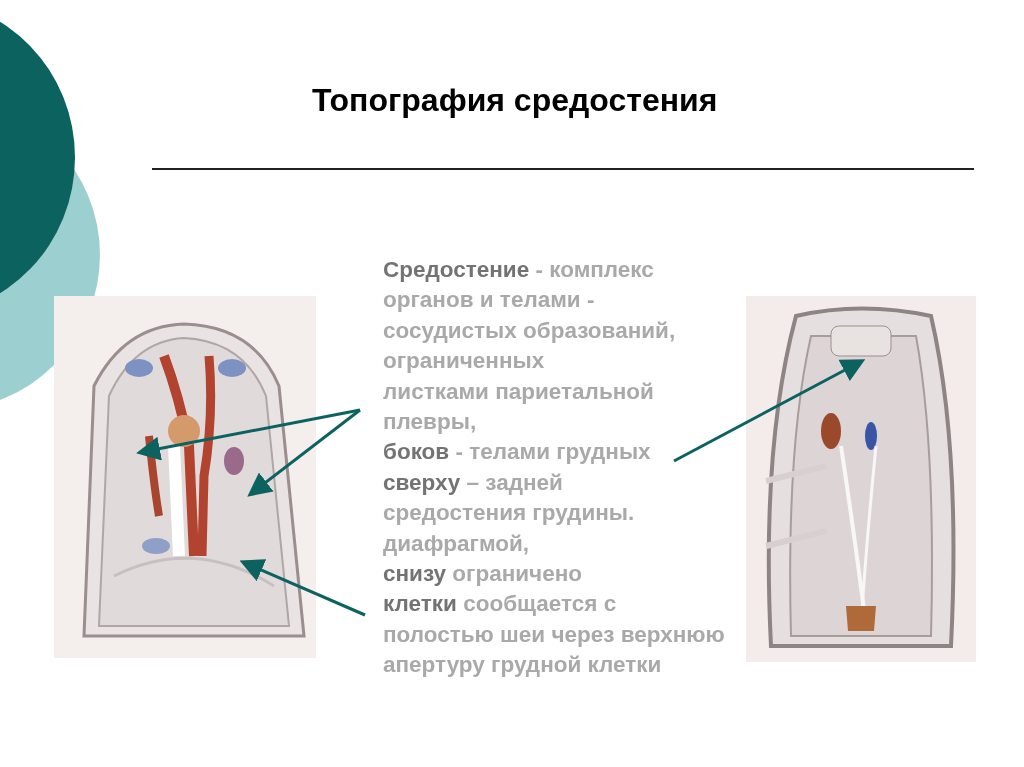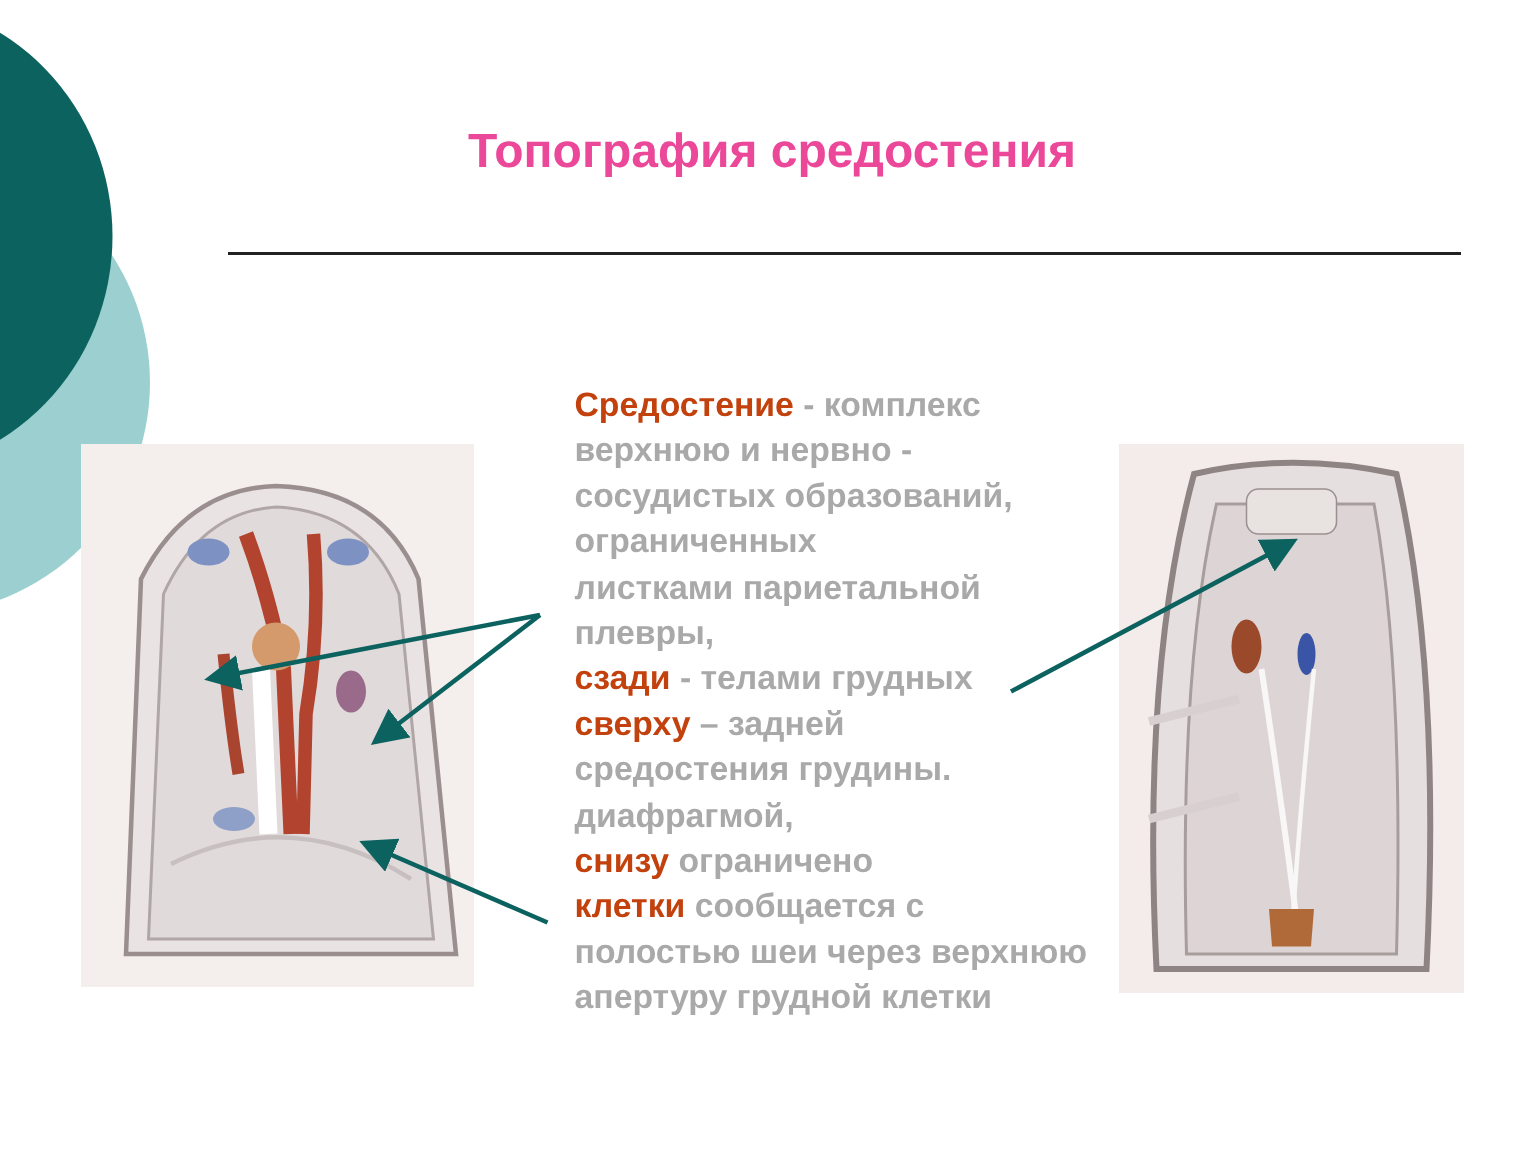--- a/index.html
+++ b/index.html
@@ -1,22 +1,22 @@
 <!DOCTYPE html>
 <html><head>
   <meta charset="utf-8">
   <style>
     html, body { margin:0; padding:0; }
     body { width:1024px; height:767px; position:relative; overflow:hidden; background:#ffffff; font-family:"Liberation Sans", sans-serif; }
     .circle-light { position:absolute; left:-210px; top:100px; width:310px; height:310px; border-radius:50%; background:#9cd0d0; }
     .circle-dark2 { position:absolute; left:-230px; top:0px; width:305px; height:315px; border-radius:50%; background:#0b625f; z-index:2;}
-    .title { position:absolute; left:312px; top:82px; font-size:32px; font-weight:bold; color:#ec4899; white-space:nowrap; }
+    .title { position:absolute; left:312px; top:82px; font-size:32px; font-weight:bold; color:#000000; white-space:nowrap; }
     .rule { position:absolute; left:152px; top:168px; width:822px; height:2px; background:#222; }
     .text-block { position:absolute; left:383px; top:255px; width:430px; font-size:22.5px; font-weight:bold; line-height:30.4px; color:#a9a9a9; z-index:5;}
-    .text-block .hl { color:#c2410c; }
+    .text-block .hl { color:#737373; }
     .line { display:block; white-space:nowrap; }
     .img-left { position:absolute; left:54px; top:296px; width:262px; height:362px; background:#f6f0ee; overflow:hidden; }
     .img-right { position:absolute; left:746px; top:296px; width:230px; height:366px; background:#f5eeeb; overflow:hidden; }
     .arrows { position:absolute; left:0; top:0; width:1024px; height:767px; pointer-events:none; z-index:6; }
   </style>
 </head>
 <body>
 
 <div class="circle-light"></div>
 <div class="circle-dark2"></div>
@@ -53,26 +53,26 @@
     <path d="M95 150 Q110 250 120 330" stroke="#f8f6f6" stroke-width="4" fill="none"></path>
     <path d="M130 150 Q120 250 115 330" stroke="#f8f6f6" stroke-width="3" fill="none"></path>
     <path d="M20 185 L80 170" stroke="#d8d0d0" stroke-width="6"></path>
     <path d="M20 250 L80 235" stroke="#d8d0d0" stroke-width="6"></path>
     <path d="M100 310 L130 310 L128 335 L102 335 Z" fill="#b06a3a"></path>
   </svg>
 </div>
 
 <div class="text-block">
   <span class="line"><span class="hl">Средостение</span><span> -  комплекс</span></span>
-  <span class="line"><span>верхнюю и нервно -</span></span>
+  <span class="line"><span>органов и телами -</span></span>
   <span class="line"><span>сосудистых образований,</span></span>
   <span class="line"><span>ограниченных</span></span>
   <span class="line"><span>листками париетальной</span></span>
   <span class="line"><span>плевры,</span></span>
-  <span class="line"><span class="hl">сзади</span><span> - телами грудных</span></span>
+  <span class="line"><span class="hl">боков</span><span> - телами грудных</span></span>
   <span class="line"><span class="hl">сверху</span><span> – задней</span></span>
   <span class="line"><span>средостения грудины.</span></span>
   <span class="line"><span>диафрагмой,</span></span>
   <span class="line"><span class="hl">снизу</span><span> ограничено</span></span>
   <span class="line"><span class="hl">клетки</span><span> сообщается с</span></span>
   <span class="line"><span>полостью шеи через верхнюю</span></span>
   <span class="line"><span>апертуру грудной клетки</span></span>
 </div>
 
 <svg class="arrows" viewBox="0 0 1024 767">

